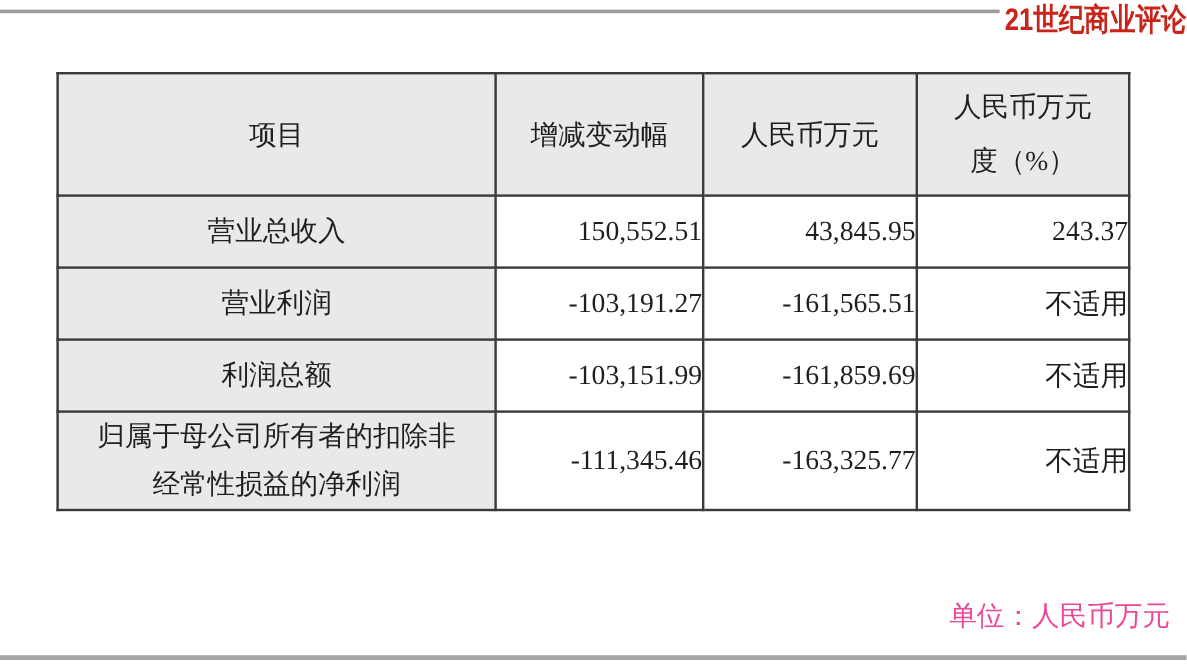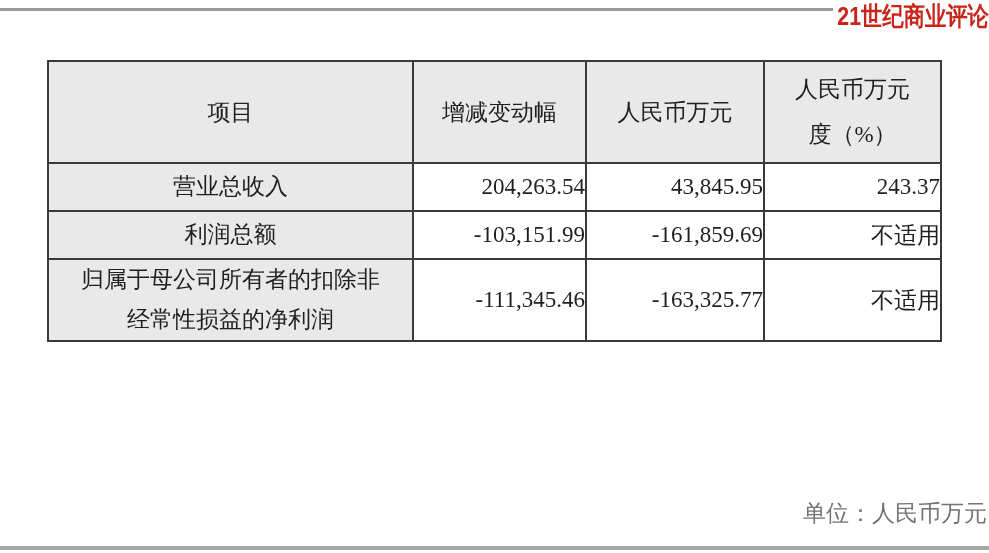--- a/index.html
+++ b/index.html
@@ -60,21 +60,21 @@
     font-weight: normal;
     vertical-align: middle;
     padding: 0;
   }
   .col-item   { width: 365px; }
   .col-cur    { width: 173px; }
   .col-prior  { width: 178px; }
   .col-change { width: 177px; }
 
   tr.header-row { height: 102px; }
-  tr.data-row   { height: 48px; }
+  tr.data-row   { height: 60px; }
   tr.data-row-tall { height: 76px; }
 
   tr.header-row th {
     background: #e9e9e9;
     text-align: center;
     white-space: pre-line;
     line-height: 45px;
   }
   td.cell-item {
     background: #e9e9e9;
@@ -82,24 +82,24 @@
     white-space: pre-line;
     line-height: 40px;
   }
   td.cell-num {
     background: #ffffff;
     text-align: right;
     padding-right: 12px;
   }
   .unit-note {
     position: absolute;
-    right: 2px;
+    right: 14px;
     top: 498px;
     font-size: 23px;
-    color: #737373;
+    color: #ec4899;
     white-space: nowrap;
   }
 </style>
 </head>
 <body>
 
 <div class="page">
 
   <div class="top-rule"></div>
 
@@ -115,23 +115,29 @@
     <tbody>
       <tr class="header-row">
         <th>项目</th>
         <th>增减变动幅</th>
         <th>人民币万元</th>
         <th>人民币万元
 度（%）</th>
       </tr>
       <tr class="data-row">
         <td class="cell-item">营业总收入</td>
-        <td class="cell-num">204,263.54</td>
+        <td class="cell-num">150,552.51</td>
         <td class="cell-num">43,845.95</td>
         <td class="cell-num">243.37</td>
+      </tr>
+      <tr class="data-row">
+        <td class="cell-item">营业利润</td>
+        <td class="cell-num">-103,191.27</td>
+        <td class="cell-num">-161,565.51</td>
+        <td class="cell-num">不适用</td>
       </tr>
       <tr class="data-row">
         <td class="cell-item">利润总额</td>
         <td class="cell-num">-103,151.99</td>
         <td class="cell-num">-161,859.69</td>
         <td class="cell-num">不适用</td>
       </tr>
       <tr class="data-row-tall">
         <td class="cell-item">归属于母公司所有者的扣除非
 经常性损益的净利润</td>

